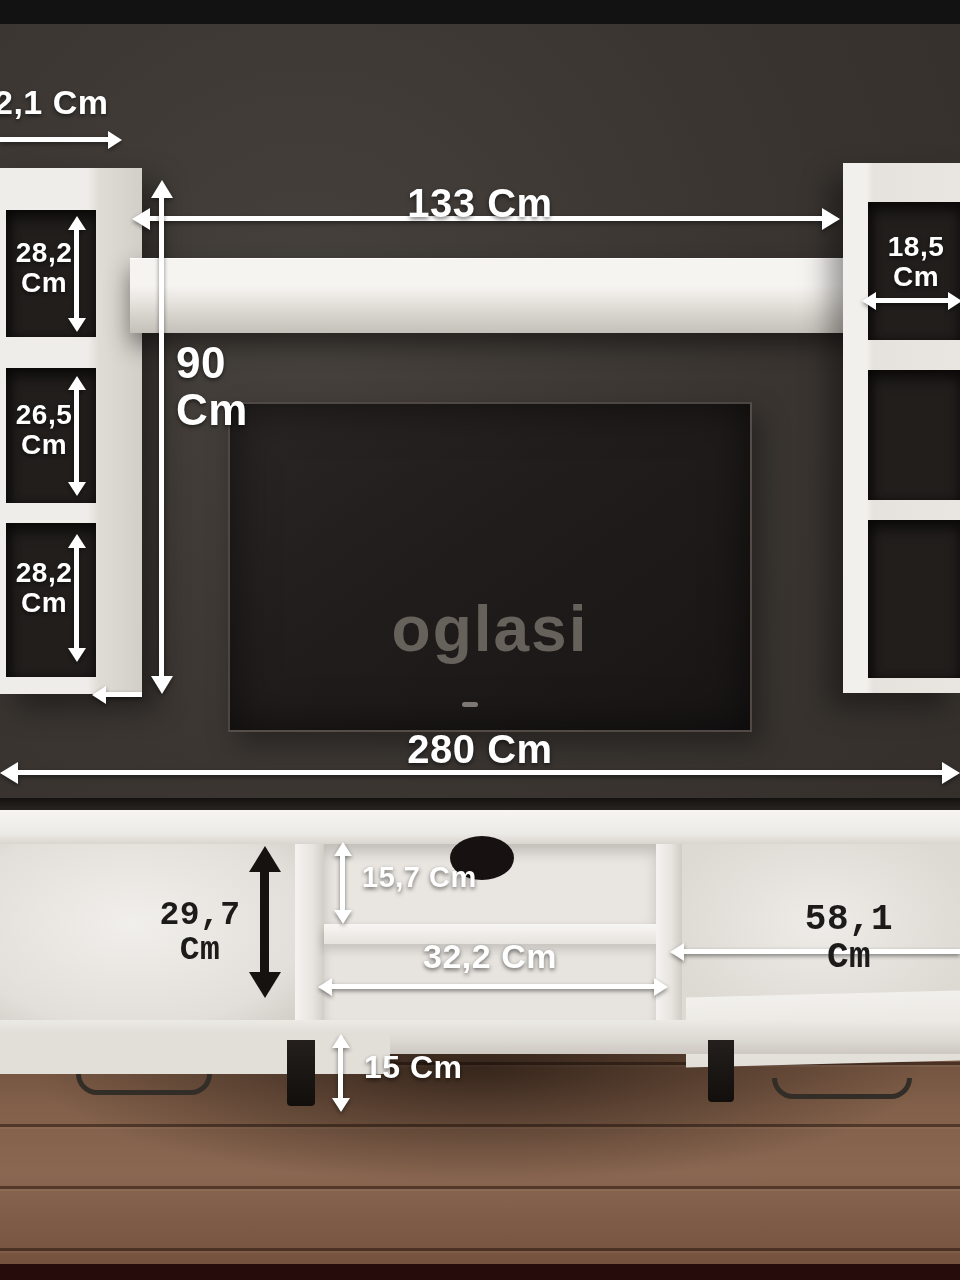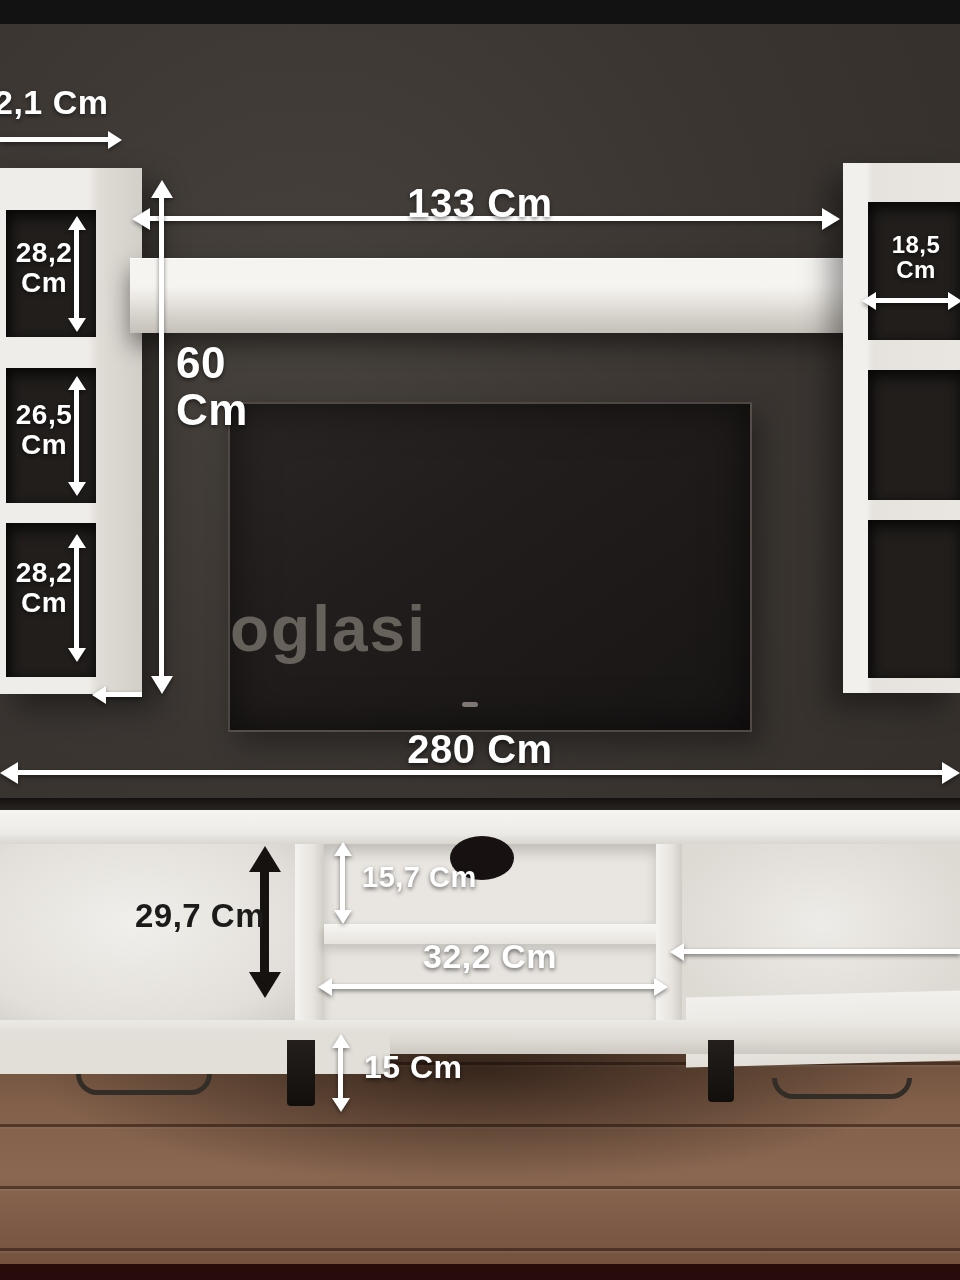--- a/index.html
+++ b/index.html
@@ -29,26 +29,26 @@
     border-left:var(--hl,14px) solid var(--c,#fff);}
   .arr.no-start::before{display:none;}
   .arr.no-end::after{display:none;}
   .arr.big{--hb:11px;--hl:18px;}
   .arr.black{--c:#15120f;filter:none;}
   .arr.thick{--hb:16px;--hl:26px;width:9px;}
   
   .dim{position:absolute;z-index:31;font-weight:700;color:#fff;white-space:pre-line;
        text-align:center;line-height:1.06;letter-spacing:.5px;
        text-shadow:0 2px 4px rgba(0,0,0,.55);}
-  .dim.dark{color:#1c1b1a;text-shadow:none;}
+  .dim.dark{color:#1c1b1a;text-shadow:none;font-family:Liberation Mono, monospace;}
   
   .white-unit{background:#e9e6e1;}
   .opening{position:absolute;background:#211e1c;
            box-shadow:inset 0 8px 14px rgba(0,0,0,.65), inset 6px 0 10px rgba(0,0,0,.4);}
-  .watermark{position:absolute;left:0;right:0;
+  .watermark{position:absolute;left:0;right:0;text-align:center;
              font-weight:700;color:#6e6962;letter-spacing:2px;opacity:.9;}
 </style>
 </head>
 <body>
 
 <div class="stage">
 
   <div class="abs" style="left:0;top:0;width:960px;height:24px;background:#121212;"></div>
   <div class="abs" style="left:0;top:24px;width:960px;height:1000px;
               background:radial-gradient(ellipse at 32% 30%, #474publicly;"></div>
@@ -123,52 +123,53 @@
     <div class="abs" style="left:772px;top:280px;width:130px;height:16px;border:5px solid #332d28;border-top:none;
                 border-radius:0 0 60px 60px;"></div>
   </div>
 
   <div class="dim" style="left:-6px;top:84px;width:116px;font-size:34px;text-align:left;">2,1 Cm</div>
   <div class="arr h no-start" style="left:0;top:137px;width:108px;"></div>
 
   <div class="dim" style="left:330px;top:182px;width:300px;font-size:40px;">133 Cm</div>
   <div class="arr h big" style="left:150px;top:216px;width:672px;"></div>
 
-  <div class="dim" style="left:170px;top:340px;width:80px;font-size:44px;text-align:left;padding-left:6px;">60
+  <div class="dim" style="left:170px;top:340px;width:80px;font-size:44px;text-align:left;padding-left:6px;">90
 Cm</div>
   <div class="arr v big" style="left:159px;top:198px;height:478px;"></div>
 
   <div class="dim" style="left:2px;top:238px;width:84px;font-size:28px;">28,2
 Cm</div>
   <div class="arr v" style="left:74px;top:230px;height:88px;"></div>
 
   <div class="dim" style="left:2px;top:400px;width:84px;font-size:28px;">26,5
 Cm</div>
   <div class="arr v" style="left:74px;top:390px;height:92px;"></div>
 
   <div class="dim" style="left:2px;top:558px;width:84px;font-size:28px;">28,2
 Cm</div>
   <div class="arr v" style="left:74px;top:548px;height:100px;"></div>
 
   <div class="arr h no-end" style="left:106px;top:692px;width:36px;"></div>
 
-  <div class="dim" style="left:873px;top:232px;width:86px;font-size:24px;">18,5
+  <div class="dim" style="left:873px;top:232px;width:86px;font-size:28px;">18,5
 Cm</div>
   <div class="arr h" style="left:876px;top:298px;width:72px;"></div>
 
   <div class="dim" style="left:320px;top:728px;width:320px;font-size:40px;">280 Cm</div>
   <div class="arr h big" style="left:18px;top:770px;width:924px;"></div>
 
   <div class="dim dark" style="left:134px;top:899px;width:132px;font-size:33px;">29,7 Cm</div>
   <div class="arr v black thick" style="left:260px;top:872px;height:100px;"></div>
 
   <div class="dim" style="left:362px;top:862px;width:116px;font-size:29px;text-align:left;">15,7 Cm</div>
   <div class="arr v" style="left:340px;top:856px;height:54px;"></div>
 
   <div class="dim" style="left:412px;top:938px;width:156px;font-size:34px;">32,2 Cm</div>
   <div class="arr h" style="left:332px;top:984px;width:322px;"></div>
 
+  <div class="dim dark" style="left:778px;top:901px;width:142px;font-size:36px;">58,1 Cm</div>
   <div class="arr h no-end" style="left:684px;top:949px;width:276px;"></div>
 
   <div class="dim" style="left:364px;top:1051px;width:104px;font-size:32px;text-align:left;">15 Cm</div>
   <div class="arr v" style="left:338px;top:1048px;height:50px;"></div>
 
 </div>
 
 </body></html>

